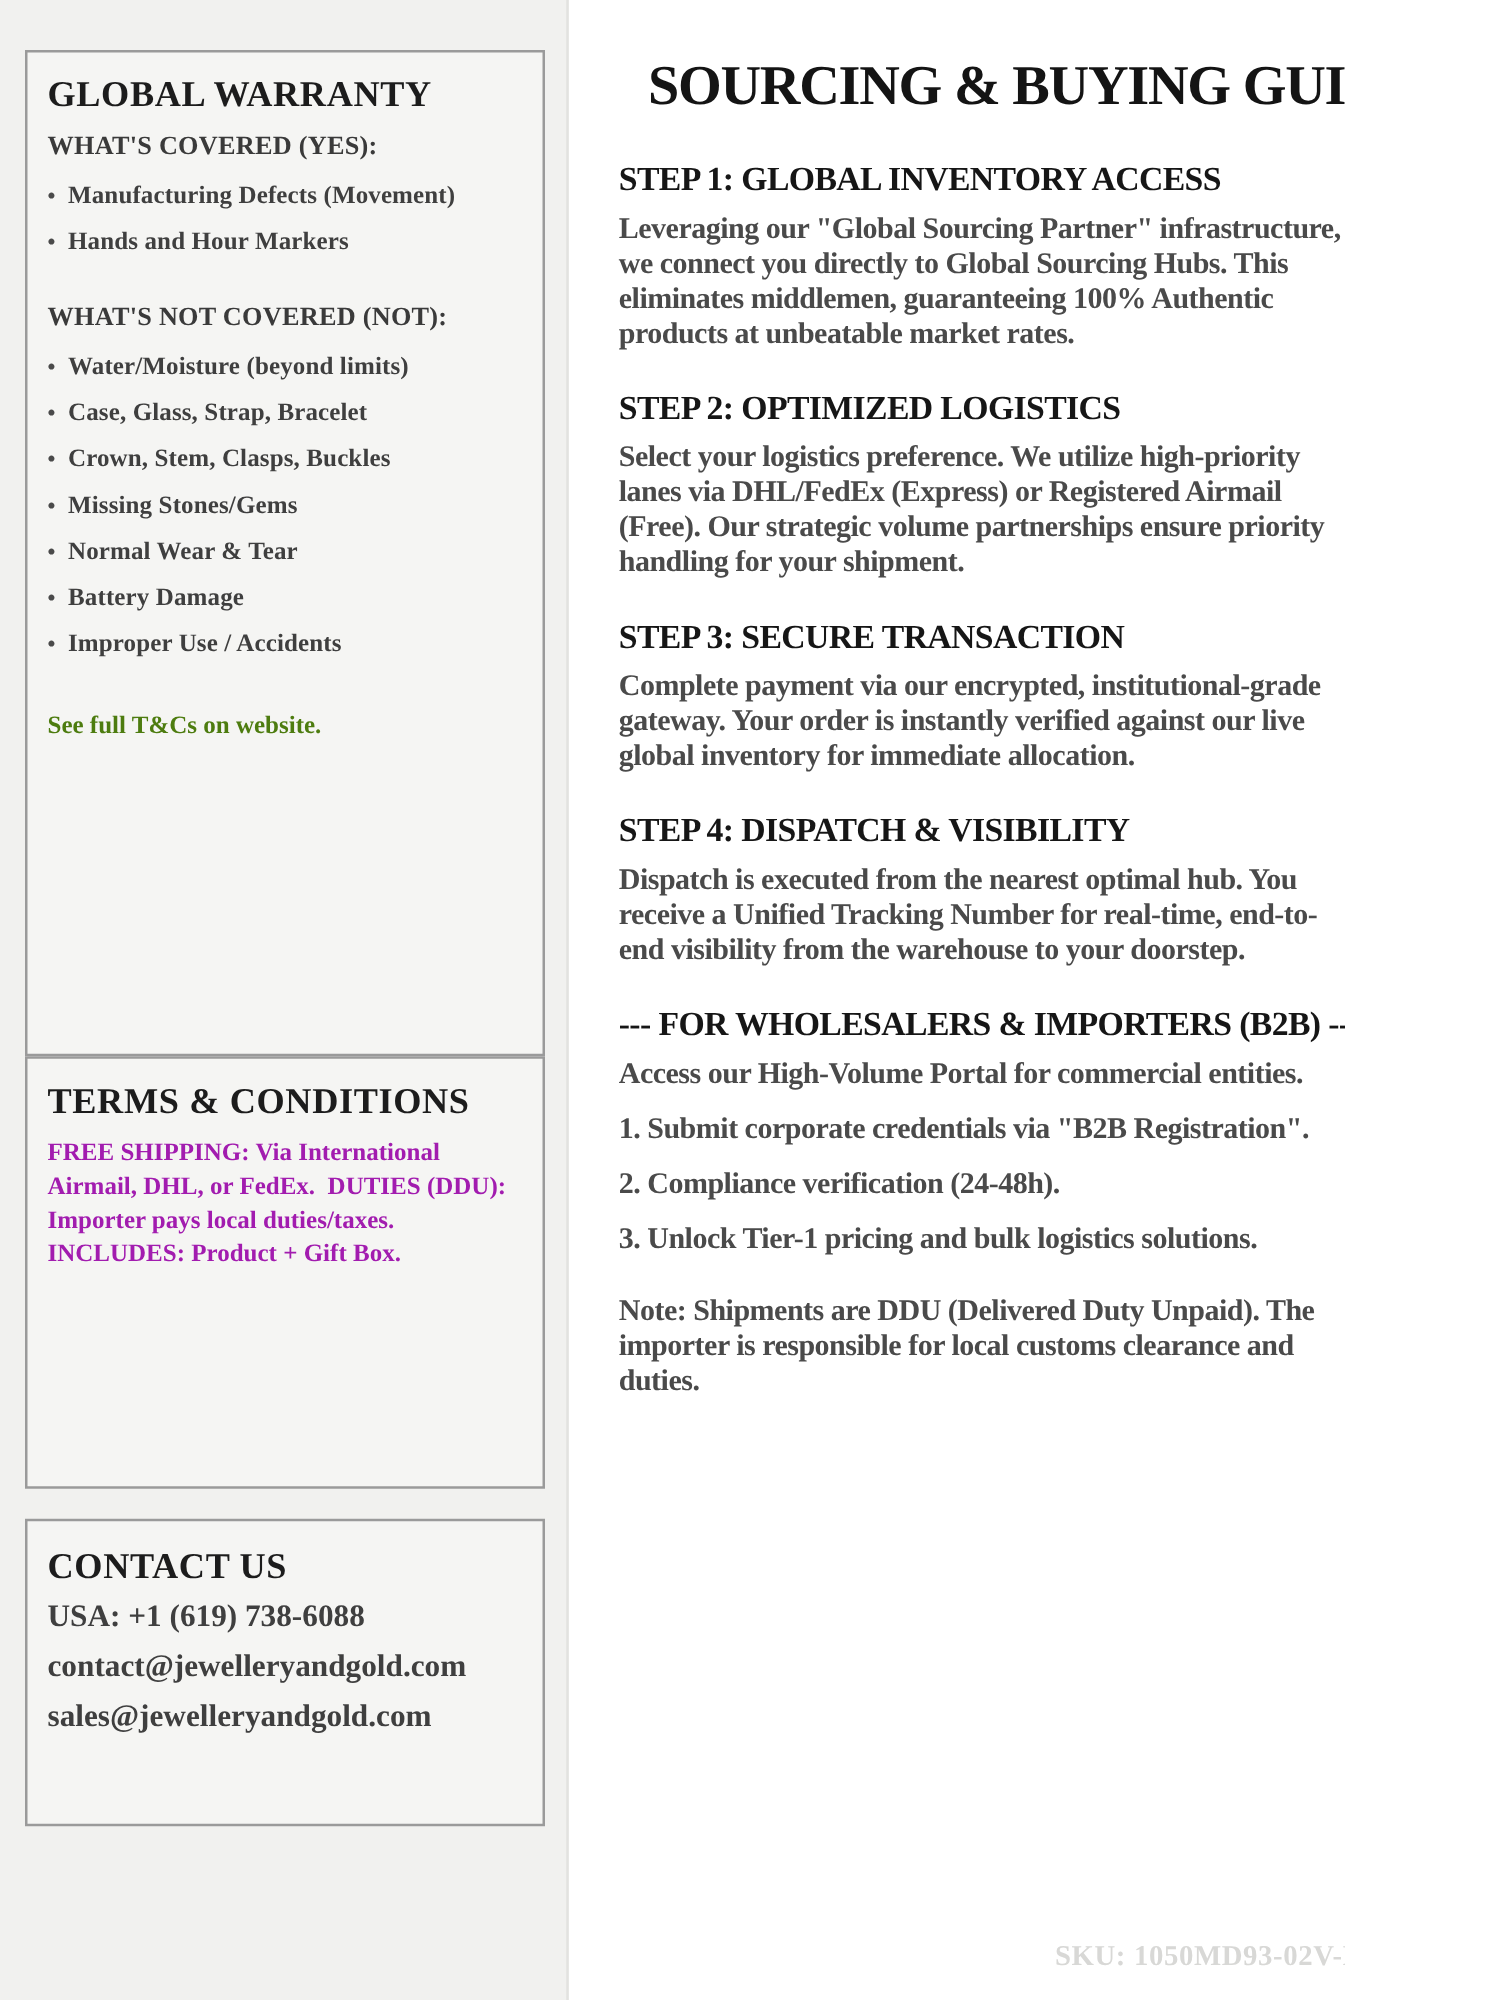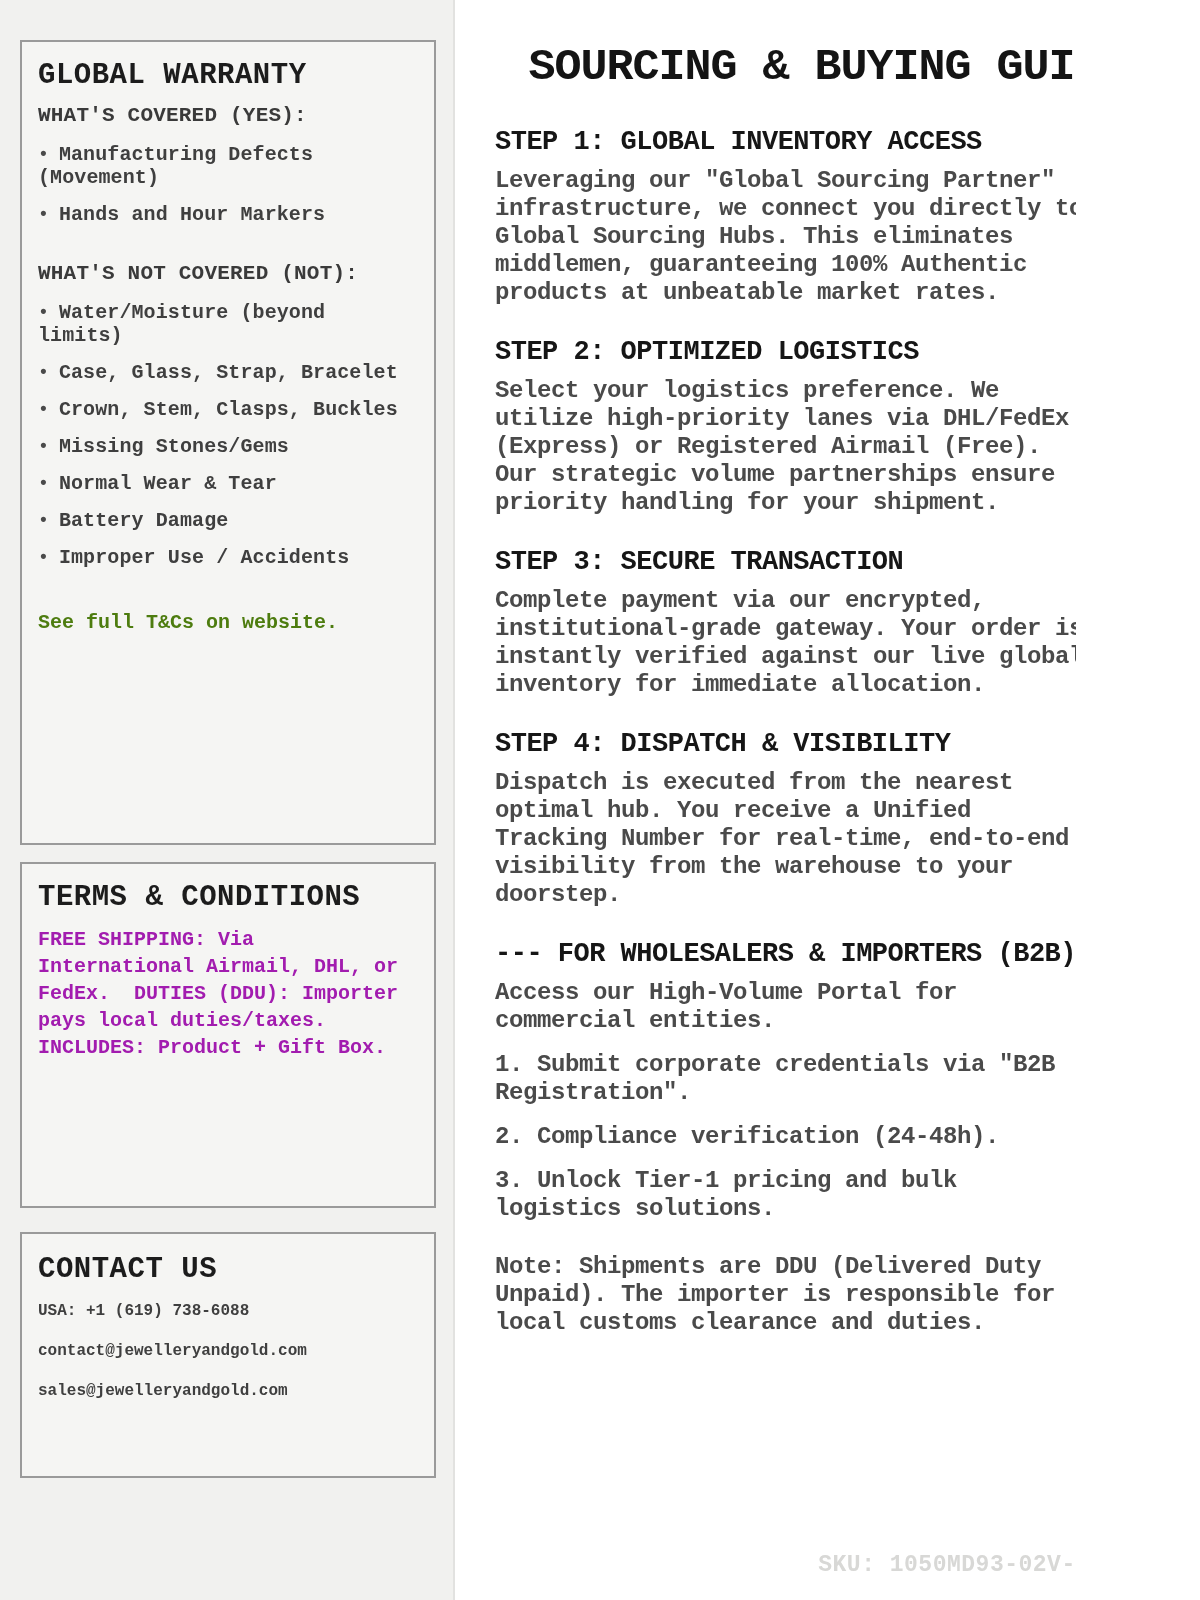--- a/index.html
+++ b/index.html
@@ -3,39 +3,39 @@
 <meta charset="utf-8">
 <style>
   * { margin: 0; padding: 0; box-sizing: border-box; }
   html, body { background: #ffffff; }
   .page {
     position: relative;
     width: 1076px;
     height: 1600px;
     overflow: hidden;
     background: #ffffff;
-    font-family: Liberation Mono, monospace;
+    font-family: Liberation Serif, serif;
   }
   
   .sidebar {
     position: absolute;
     left: 0; top: 0;
     width: 455px;
     height: 1600px;
     background: #f1f1ef;
     border-right: 2px solid #e2e2e0;
     padding: 40px 19px 0 20px;
   }
   .box {
     background: #f5f5f3;
     border: 2px solid #9a9a9a;
     width: 416px;
   }
   .warranty-box { height: 805px; padding: 18px 16px; }
-  .terms-box    { height: 346px; margin-top: 17px; padding: 18px 16px; }
+  .terms-box    { height: 346px; padding: 18px 16px; }
   .contact-box  { height: 246px; margin-top: 24px; padding: 20px 16px; }
   .sb-title {
     font-size: 29px;
     font-weight: 800;
     color: #1c1c1c;
     letter-spacing: 0.5px;
     line-height: 1.12;
     margin-bottom: 12px;
   }
   .sb-subhead {
@@ -67,21 +67,21 @@
     color: #4d7c0f;
   }
   .terms-body {
     font-size: 20px;
     line-height: 27px;
     font-weight: 700;
     color: #a21caf;
     white-space: pre-wrap;
   }
   .contact-line {
-    font-size: 16px;
+    font-size: 25px;
     font-weight: 700;
     color: #3f3f3f;
     margin-bottom: 14px;
     line-height: 26px;
   }
   .contact-line.first { margin-top: 2px; }
   
   .main {
     position: absolute;
     left: 457px; top: 0;

